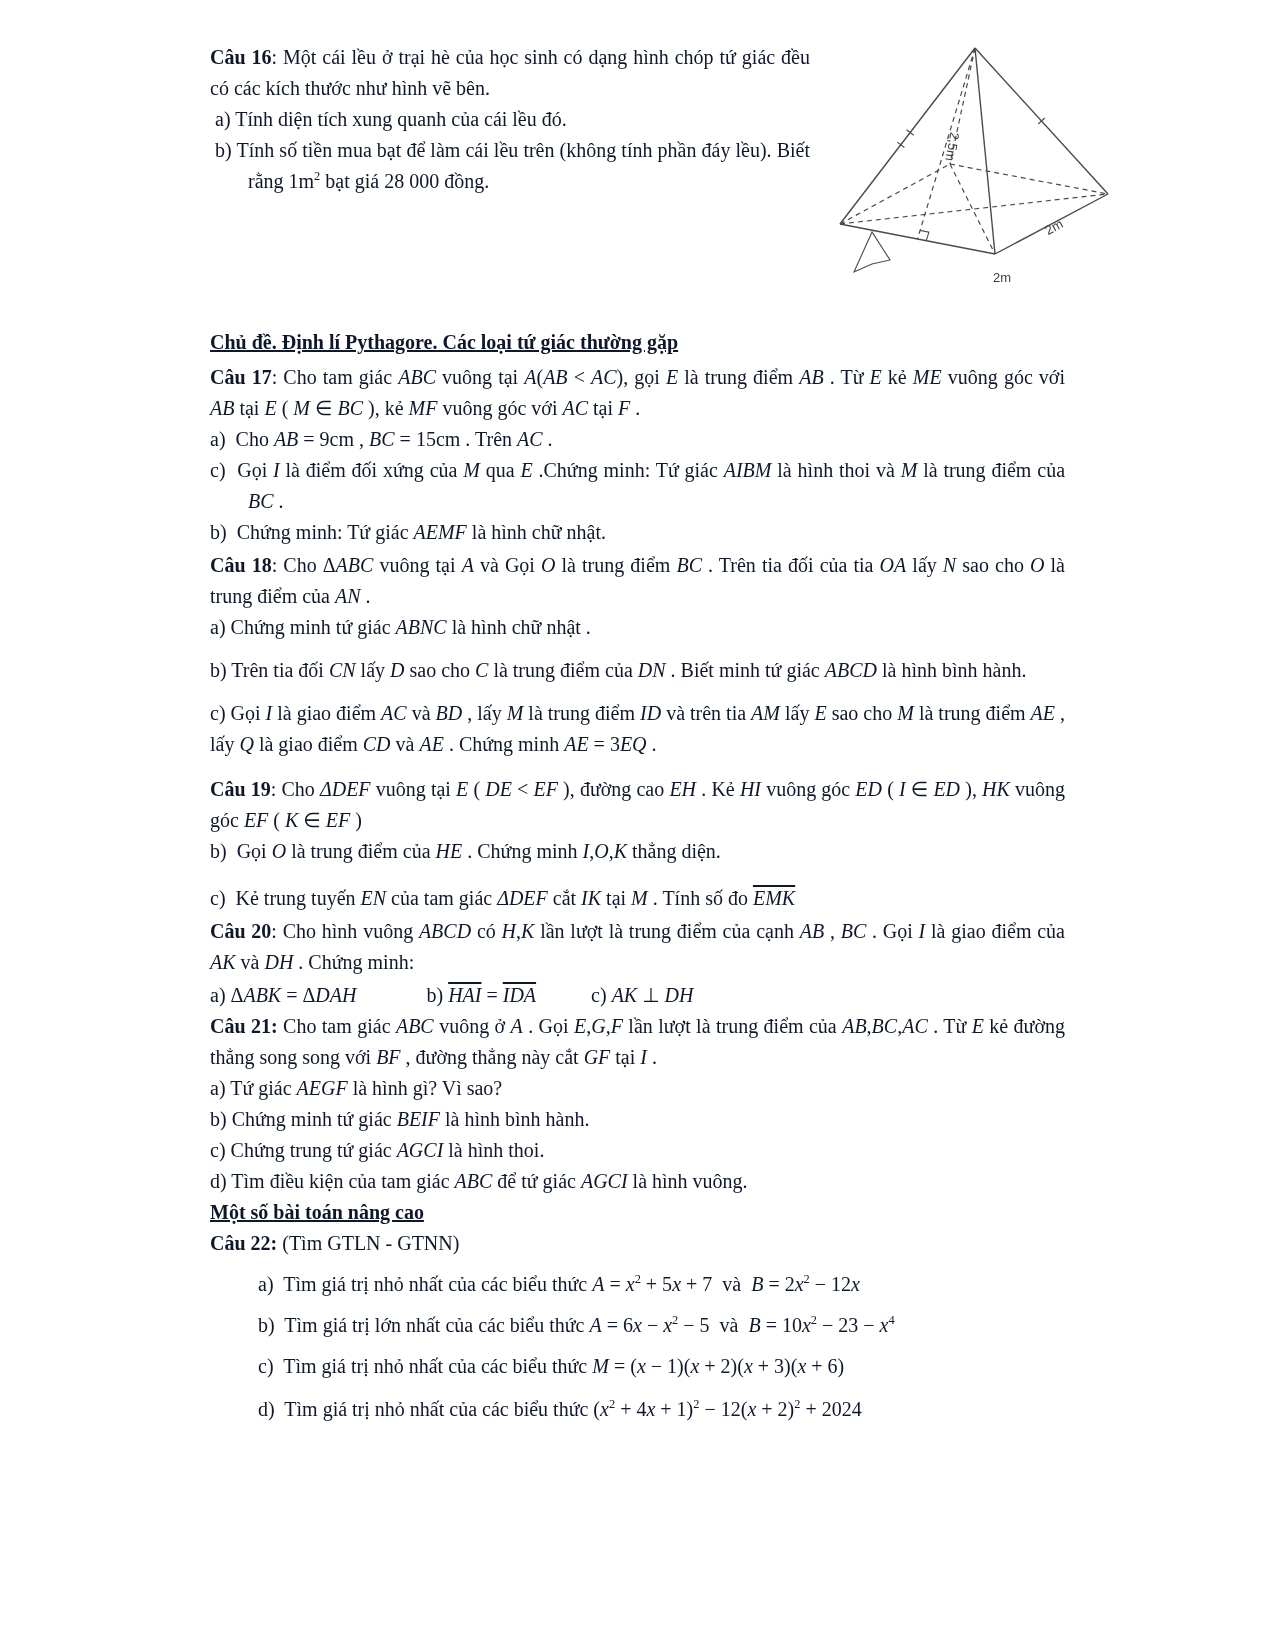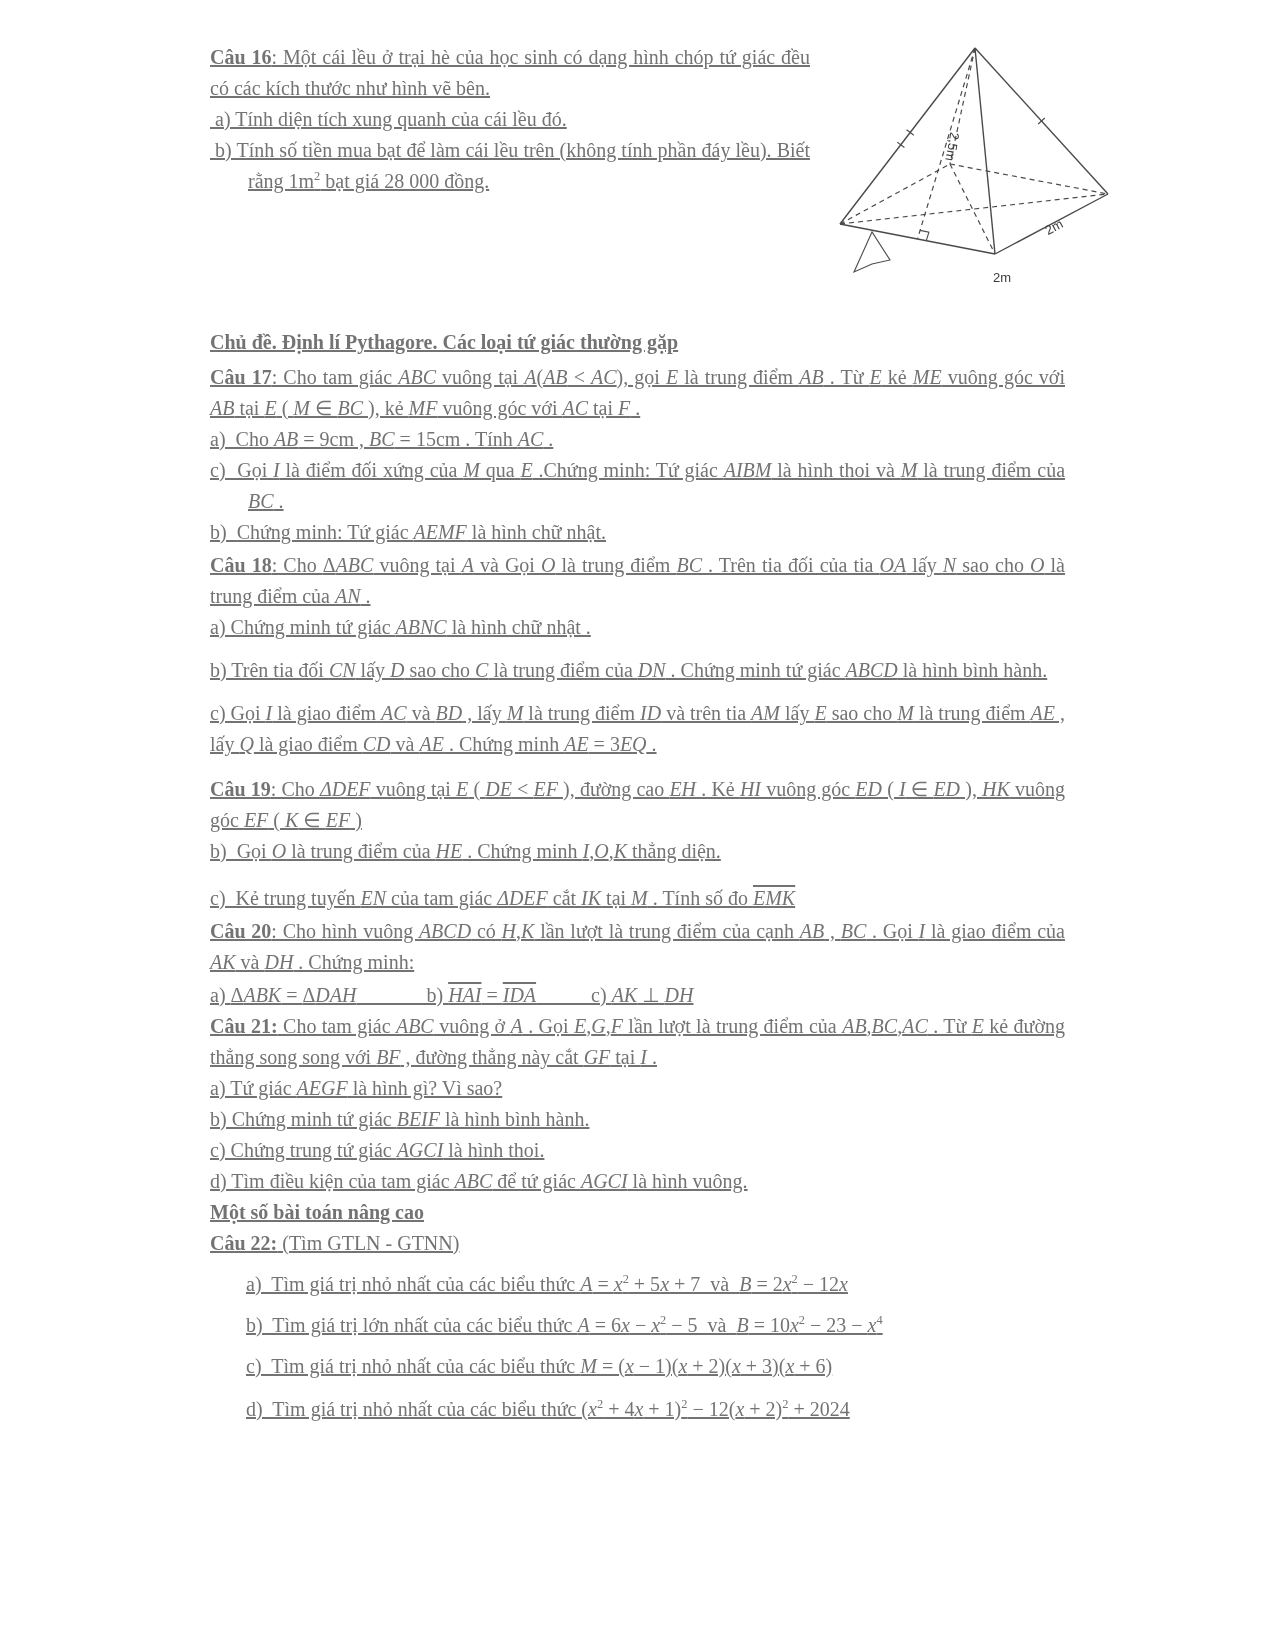--- a/index.html
+++ b/index.html
@@ -2,33 +2,32 @@
 <html><head>
 <meta charset="utf-8">
 <style>
   * { margin:0; padding:0; box-sizing:border-box; }
   html,body { background:#ffffff; }
   .page {
     position:relative;
     width:1275px; height:1650px;
     background:#ffffff;
     font-family:"Liberation Serif", serif;
-    font-size:20px; color:#737373;
+    font-size:20px; color:#0f172a;
     overflow:hidden;
-    text-decoration:underline;
   }
   .content { padding:42px 210px 0 210px; }
   .blk { text-align:justify; line-height:1.55; }
   .b { font-weight:bold; }
   .i { font-style:italic; }
   .u { text-decoration:underline; }
   .hat { text-decoration:overline; }
   sup { font-size:0.62em; line-height:0; }
   .hang { padding-left:38px; text-indent:-38px; }
-  .ind { margin-left:36px; }
+  .ind { margin-left:48px; }
   .row { display:flex; align-items:flex-start; width:932px; }
   .col-text { width:600px; flex:none; }
   .figure { flex:none; width:332px; margin-top:-8px; }
   .figure svg { display:block; }
   .figure text { font-family:"Liberation Sans", sans-serif; font-size:13px; fill:#3c3c3c; }
   .edge { stroke:#4a4a4a; stroke-width:1.4; fill:none; }
   .edge-d { stroke:#4a4a4a; stroke-width:1.2; fill:none; stroke-dasharray:5 4; }
   .thin { stroke:#4a4a4a; stroke-width:1.1; fill:none; }
 </style>
 </head>
@@ -77,26 +76,26 @@
           <text x="138" y="112" transform="rotate(100 138 112)" text-anchor="middle">2,5m</text>
           <text x="246" y="197" transform="rotate(-28 246 197)" text-anchor="middle">2m</text>
           <text x="192" y="248" text-anchor="middle">2m</text>
         </svg>
       </div>
     </div>
 
     <div id="main-blocks">
         <p class="blk" style="margin-top: 35px;"><span class="b u">Chủ đề. Định lí Pythagore. Các loại tứ giác thường gặp</span></p>
         <p class="blk" style="margin-top: 4px;"><span class="b">Câu 17</span><span>: Cho tam giác </span><span class="i">ABC</span><span> vuông tại </span><span class="i">A</span><span>(</span><span class="i">AB</span><span> &lt; </span><span class="i">AC</span><span>), gọi </span><span class="i">E</span><span> là trung điểm </span><span class="i">AB</span><span> . Từ </span><span class="i">E</span><span> kẻ </span><span class="i">ME</span><span> vuông góc với </span><span class="i">AB</span><span> tại </span><span class="i">E</span><span> ( </span><span class="i">M</span><span> ∈ </span><span class="i">BC</span><span> ), kẻ </span><span class="i">MF</span><span> vuông góc với </span><span class="i">AC</span><span> tại </span><span class="i">F</span><span> .</span></p>
-        <p class="blk"><span>a)&nbsp; Cho </span><span class="i">AB</span><span> = 9cm , </span><span class="i">BC</span><span> = 15cm . Tính </span><span class="i">AC</span><span> .</span></p>
+        <p class="blk"><span>a)&nbsp; Cho </span><span class="i">AB</span><span> = 9cm , </span><span class="i">BC</span><span> = 15cm . Trên </span><span class="i">AC</span><span> .</span></p>
         <p class="blk hang"><span>c)&nbsp; Gọi </span><span class="i">I</span><span> là điểm đối xứng của </span><span class="i">M</span><span> qua </span><span class="i">E</span><span> .Chứng minh: Tứ giác </span><span class="i">AIBM</span><span> là hình thoi và </span><span class="i">M</span><span> là trung điểm của </span><span class="i">BC</span><span> .</span></p>
         <p class="blk"><span>b)&nbsp; Chứng minh: Tứ giác </span><span class="i">AEMF</span><span> là hình chữ nhật.</span></p>
         <p class="blk" style="margin-top: 2px;"><span class="b">Câu 18</span><span>: Cho </span><span>Δ</span><span class="i">ABC</span><span> vuông tại </span><span class="i">A</span><span> và Gọi </span><span class="i">O</span><span> là trung điểm </span><span class="i">BC</span><span> . Trên tia đối của tia </span><span class="i">OA</span><span> lấy </span><span class="i">N</span><span> sao cho </span><span class="i">O</span><span> là trung điểm của </span><span class="i">AN</span><span> .</span></p>
         <p class="blk"><span>a) Chứng minh tứ giác </span><span class="i">ABNC</span><span> là hình chữ nhật .</span></p>
-        <p class="blk" style="margin-top: 12px;"><span>b) Trên tia đối </span><span class="i">CN</span><span> lấy </span><span class="i">D</span><span> sao cho </span><span class="i">C</span><span> là trung điểm của </span><span class="i">DN</span><span> . Chứng minh tứ giác </span><span class="i">ABCD</span><span> là hình bình hành.</span></p>
+        <p class="blk" style="margin-top: 12px;"><span>b) Trên tia đối </span><span class="i">CN</span><span> lấy </span><span class="i">D</span><span> sao cho </span><span class="i">C</span><span> là trung điểm của </span><span class="i">DN</span><span> . Biết minh tứ giác </span><span class="i">ABCD</span><span> là hình bình hành.</span></p>
         <p class="blk" style="margin-top: 12px;"><span>c) Gọi </span><span class="i">I</span><span> là giao điểm </span><span class="i">AC</span><span> và </span><span class="i">BD</span><span> , lấy </span><span class="i">M</span><span> là trung điểm </span><span class="i">ID</span><span> và trên tia </span><span class="i">AM</span><span> lấy </span><span class="i">E</span><span> sao cho </span><span class="i">M</span><span> là trung điểm </span><span class="i">AE</span><span> , lấy </span><span class="i">Q</span><span> là giao điểm </span><span class="i">CD</span><span> và </span><span class="i">AE</span><span> . Chứng minh </span><span class="i">AE</span><span> = 3</span><span class="i">EQ</span><span> .</span></p>
         <p class="blk" style="margin-top: 14px;"><span class="b">Câu 19</span><span>: Cho </span><span class="i">ΔDEF</span><span> vuông tại </span><span class="i">E</span><span> ( </span><span class="i">DE</span><span> &lt; </span><span class="i">EF</span><span> ), đường cao </span><span class="i">EH</span><span> . Kẻ </span><span class="i">HI</span><span> vuông góc </span><span class="i">ED</span><span> ( </span><span class="i">I</span><span> ∈ </span><span class="i">ED</span><span> ), </span><span class="i">HK</span><span> vuông góc </span><span class="i">EF</span><span> ( </span><span class="i">K</span><span> ∈ </span><span class="i">EF</span><span> )</span></p>
         <p class="blk"><span>b)&nbsp; Gọi </span><span class="i">O</span><span> là trung điểm của </span><span class="i">HE</span><span> . Chứng minh </span><span class="i">I</span><span>,</span><span class="i">O</span><span>,</span><span class="i">K</span><span> thẳng diện.</span></p>
         <p class="blk" style="margin-top: 16px;"><span>c)&nbsp; Kẻ trung tuyến </span><span class="i">EN</span><span> của tam giác </span><span class="i">ΔDEF</span><span> cắt </span><span class="i">IK</span><span> tại </span><span class="i">M</span><span> . Tính số đo </span><span class="i hat">EMK</span></p>
         <p class="blk" style="margin-top: 2px;"><span class="b">Câu 20</span><span>: Cho hình vuông </span><span class="i">ABCD</span><span> có </span><span class="i">H</span><span>,</span><span class="i">K</span><span> lần lượt là trung điểm của cạnh </span><span class="i">AB</span><span> , </span><span class="i">BC</span><span> . Gọi </span><span class="i">I</span><span> là giao điểm của </span><span class="i">AK</span><span> và </span><span class="i">DH</span><span> . Chứng minh:</span></p>
         <p class="blk" style="margin-top: 2px;"><span>a) </span><span>Δ</span><span class="i">ABK</span><span> = </span><span>Δ</span><span class="i">DAH</span><span>&nbsp;&nbsp;&nbsp;&nbsp;&nbsp;&nbsp;&nbsp;&nbsp;&nbsp;&nbsp;&nbsp;&nbsp;&nbsp;&nbsp;b) </span><span class="i hat">HAI</span><span> = </span><span class="i hat">IDA</span><span>&nbsp;&nbsp;&nbsp;&nbsp;&nbsp;&nbsp;&nbsp;&nbsp;&nbsp;&nbsp;&nbsp;c) </span><span class="i">AK</span><span> ⊥ </span><span class="i">DH</span></p>
         <p class="blk"><span class="b">Câu 21:</span><span> Cho tam giác </span><span class="i">ABC</span><span> vuông ở </span><span class="i">A</span><span> . Gọi </span><span class="i">E</span><span>,</span><span class="i">G</span><span>,</span><span class="i">F</span><span> lần lượt là trung điểm của </span><span class="i">AB</span><span>,</span><span class="i">BC</span><span>,</span><span class="i">AC</span><span> . Từ </span><span class="i">E</span><span> kẻ đường thẳng song song với </span><span class="i">BF</span><span> , đường thẳng này cắt </span><span class="i">GF</span><span> tại </span><span class="i">I</span><span> .</span></p>
         <p class="blk"><span>a) Tứ giác </span><span class="i">AEGF</span><span> là hình gì? Vì sao?</span></p>
         <p class="blk"><span>b) Chứng minh tứ giác </span><span class="i">BEIF</span><span> là hình bình hành.</span></p>
         <p class="blk"><span>c) Chứng trung tứ giác </span><span class="i">AGCI</span><span> là hình thoi.</span></p>

